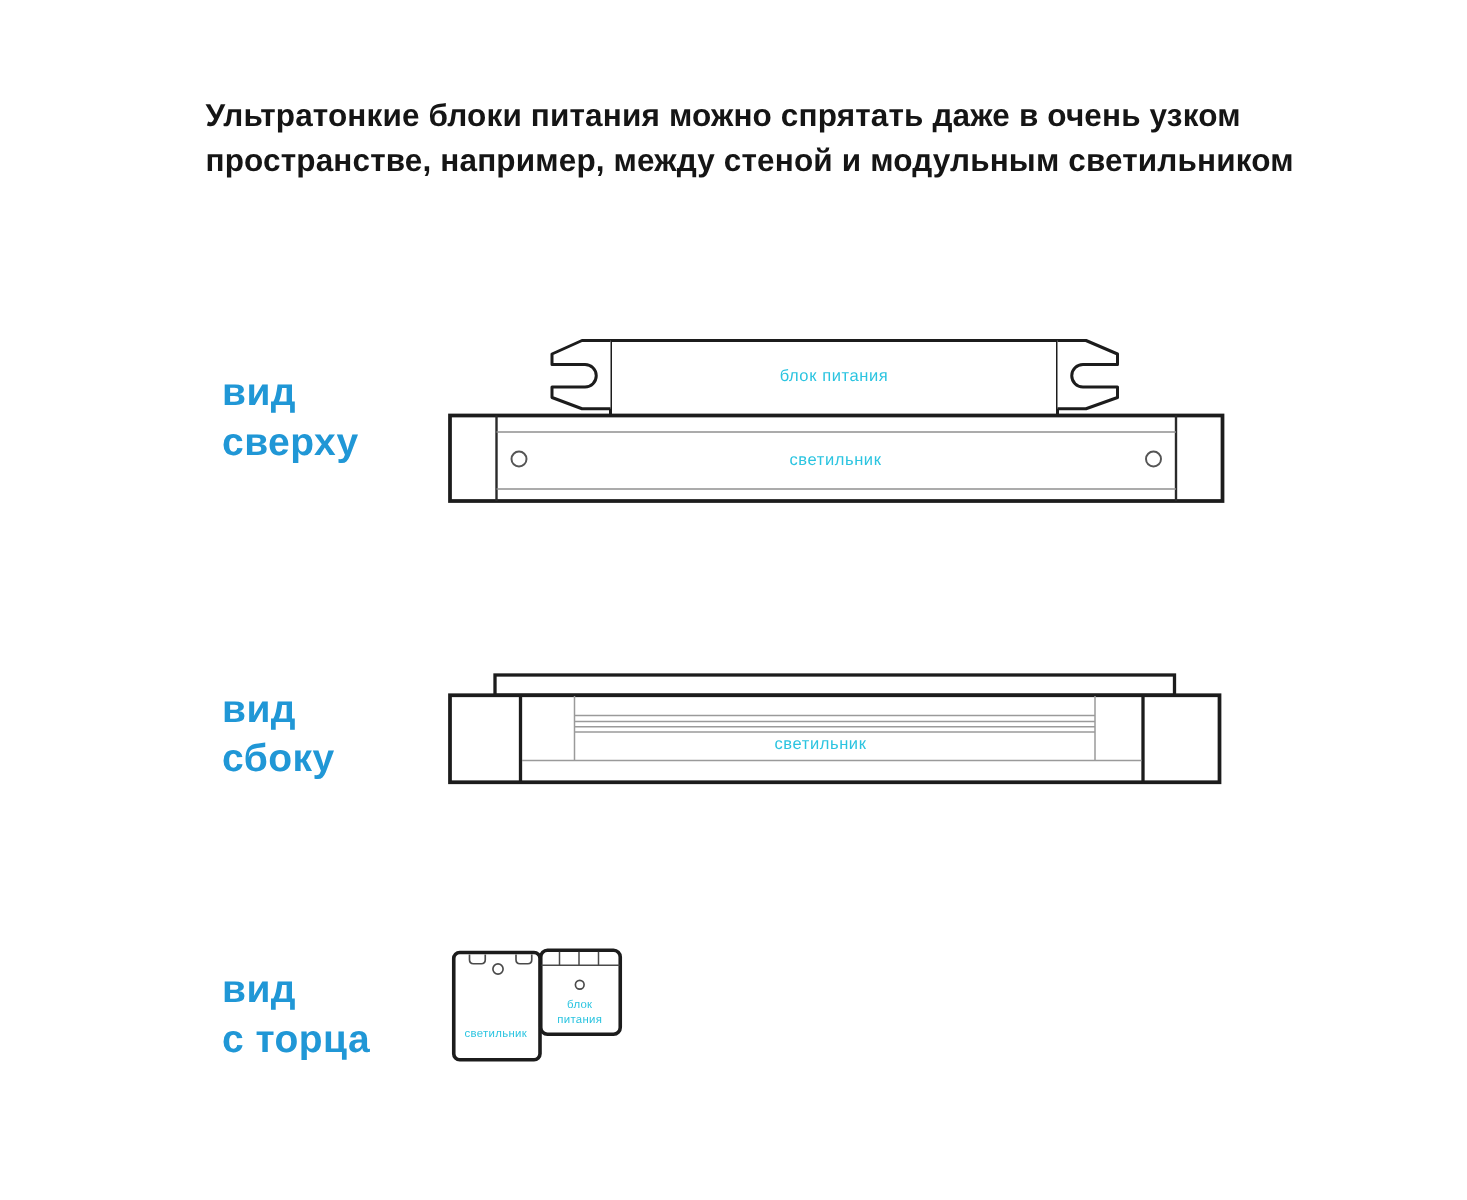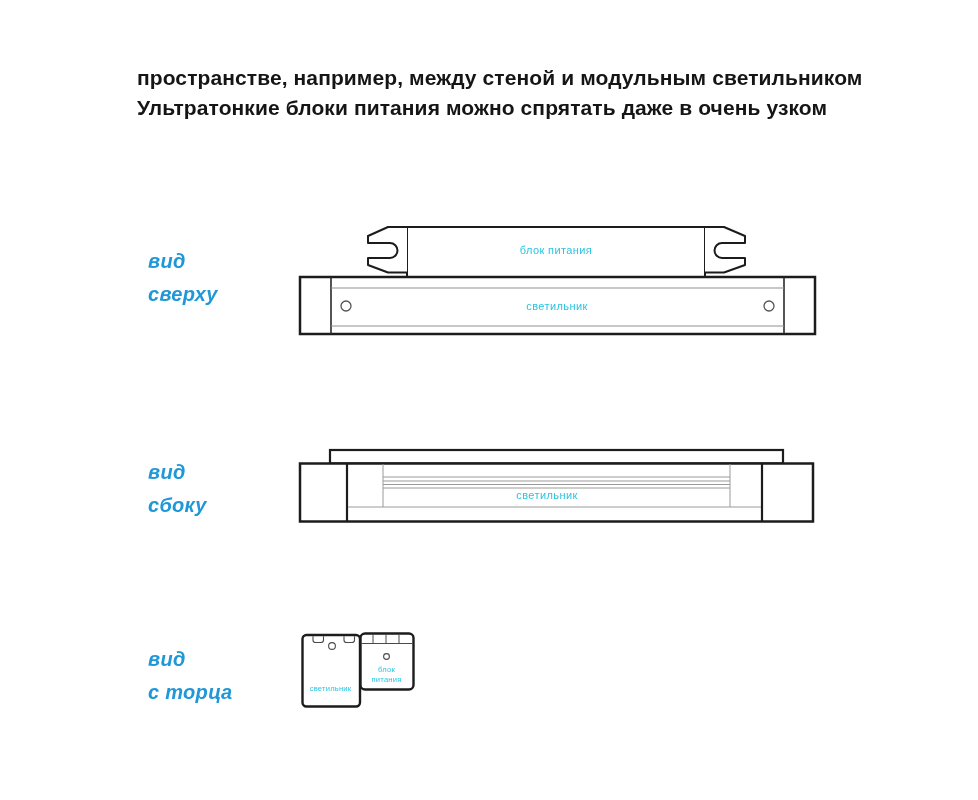--- a/index.html
+++ b/index.html
@@ -18,48 +18,47 @@
     width: 740px;
     font-size: 21px;
     line-height: 30px;
     font-weight: 700;
     color: #151515;
     letter-spacing: 0.1px;
   }
   .view-label {
     position: absolute;
     left: 148px;
-    font-size: 20px;
+    font-size: 26px;
     line-height: 33px;
     font-weight: 700;
     color: #2097d6;
     white-space: pre-line;
     letter-spacing: 0.3px;
-    font-style: italic;
   }
   .view-label.top  { top: 245px; }
   .view-label.side { top: 456px; }
   .view-label.end  { top: 643px; }
   svg.diagram { position: absolute; overflow: visible; }
   svg text {
     font-family: "Liberation Sans", sans-serif;
     fill: #2bc4e0;
     letter-spacing: 0.4px;
   }
   .lbl-md { font-size: 11px; }
   .lbl-sm { font-size: 7.6px; letter-spacing: 0.2px; }
 </style>
 </head>
 <body>
 
 <div class="page">
 
   <div class="title">
+    <div>Ультратонкие блоки питания можно спрятать даже в очень узком</div>
     <div>пространстве, например, между стеной и модульным светильником</div>
-    <div>Ультратонкие блоки питания можно спрятать даже в очень узком</div>
   </div>
 
   <div class="view-label top">вид
 сверху</div>
   <div class="view-label side">вид
 сбоку</div>
   <div class="view-label end">вид
 с торца</div>
 
   <svg class="diagram" style="left:290px; top:218px;" width="535" height="125" viewBox="290 218 535 125">

